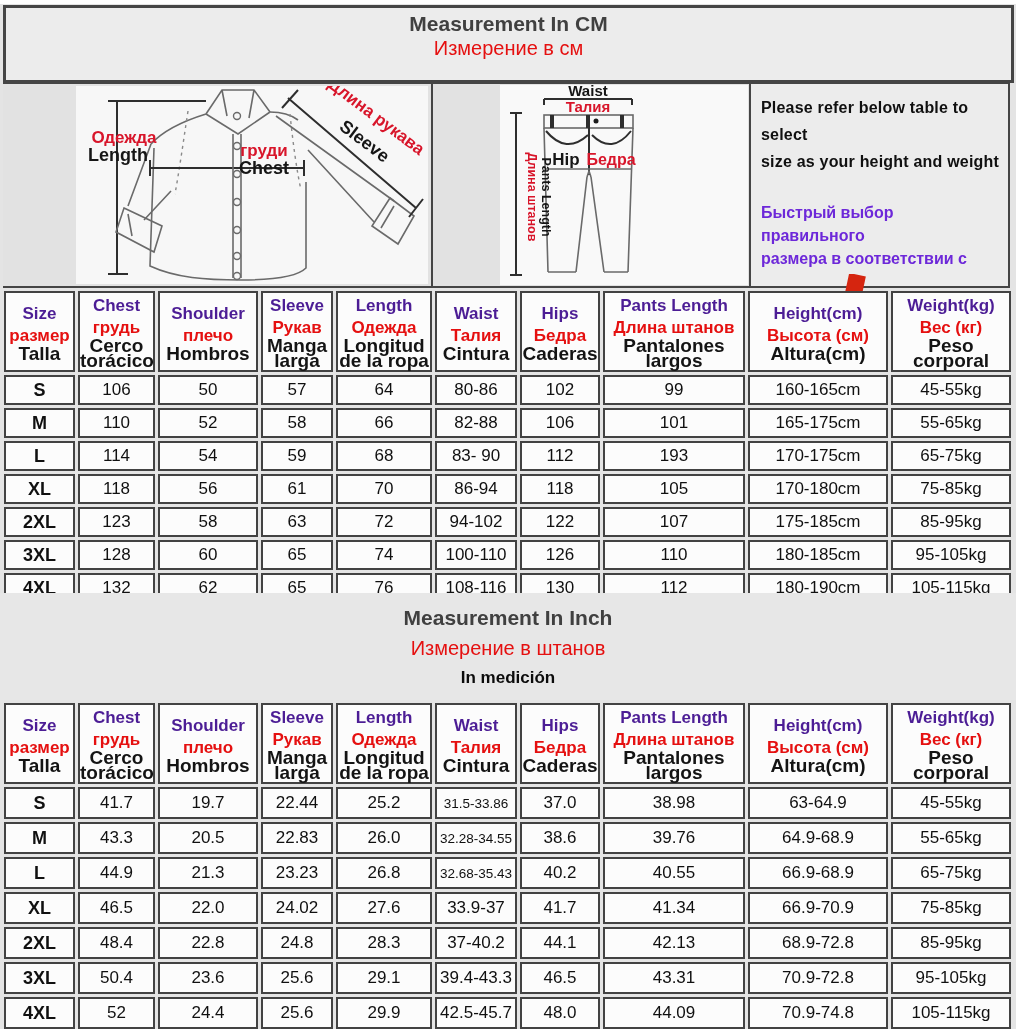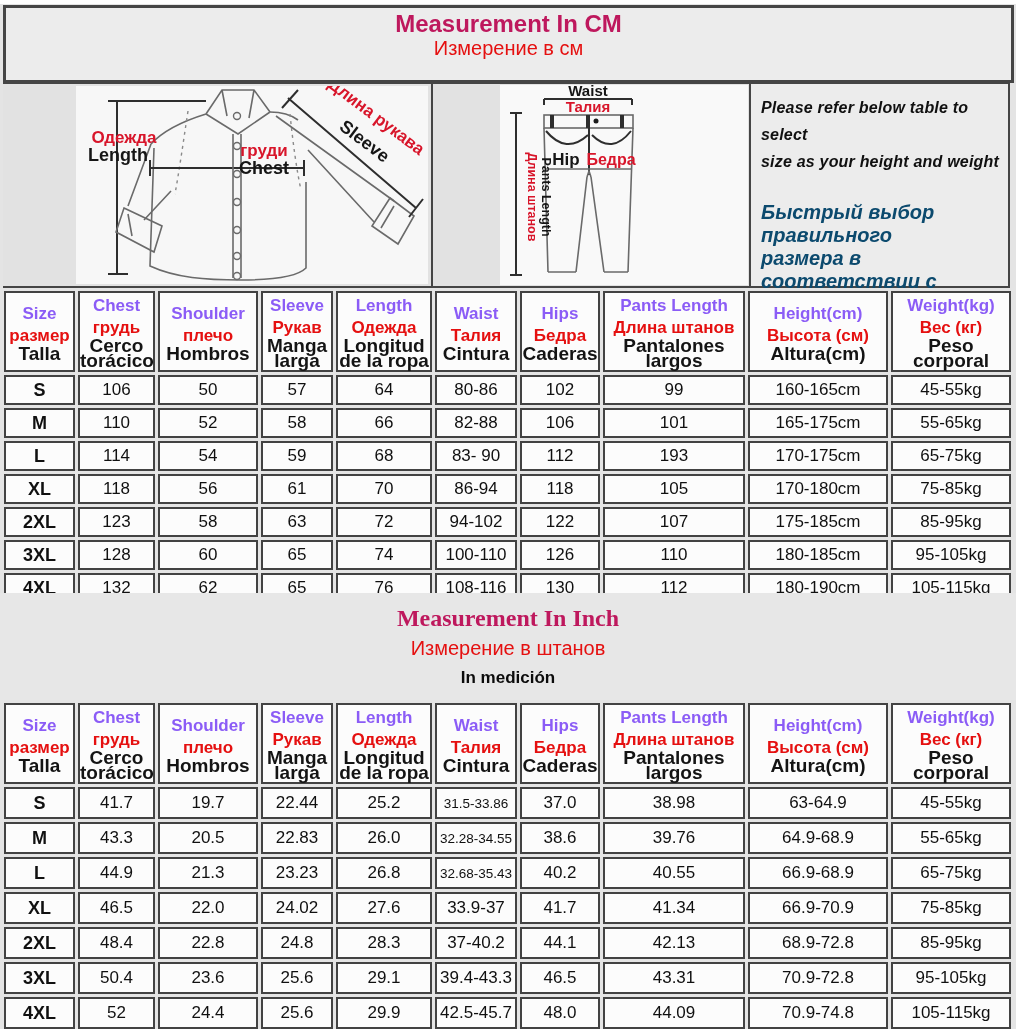--- a/index.html
+++ b/index.html
@@ -3,62 +3,62 @@
 <meta charset="utf-8">
 <style>
   html,body{margin:0;padding:0;}
   body{font-family:"Liberation Sans","DejaVu Sans",sans-serif;background:#cfcfcf;}
   .page{position:relative;width:1016px;height:1029px;background:#e4e4e4;overflow:hidden;}
   .topstrip{position:absolute;left:0;top:0;width:1016px;height:4px;background:#ffffff;}
 
   
   .title-box{position:absolute;left:3px;top:5px;width:1005px;height:72px;background:#ececec;
              border:3px solid #454545;text-align:center;}
-  .t-en{font-size:24px;font-weight:bold;color:#be185d;margin-top:3px;line-height:25px;}
+  .t-en{font-size:21px;font-weight:bold;color:#404040;margin-top:3px;line-height:25px;}
   .t-ru{font-size:20px;font-weight:normal;color:#e51010;line-height:24px;}
   .t-es{font-size:17px;font-weight:bold;color:#0c0c0c;line-height:21px;}
 
   
   .diagram-row{position:absolute;left:3px;top:82px;width:1007px;height:202px;background:#e2e2e2;
                border-top:2px solid #454545;border-bottom:2px solid #454545;display:flex;}
   .shirt-cell{position:relative;width:428px;border-right:2px solid #454545;background:#e2e2e2;}
   .shirt-bg{position:absolute;left:73px;top:2px;width:352px;height:198px;background:#f7f7f7;}
   .pants-cell{position:relative;width:316px;border-right:2px solid #454545;background:#e2e2e2;}
   .pants-bg{position:absolute;left:67px;top:1px;width:248px;height:200px;background:#f9f9f9;}
   .note-cell{position:relative;flex:1;background:#ececec;border-right:2px solid #454545;
-             padding:10px 8px 0 10px;box-sizing:border-box;font-style:italic;}
+             padding:10px 8px 0 10px;box-sizing:border-box;}
   .note-en div{font-size:16px;font-weight:bold;color:#101010;line-height:27px;letter-spacing:.2px;}
   .note-ru{margin-top:26px;}
-  .note-ru div{font-size:20px;font-weight:bold;color:#0c4a6e;line-height:23px;}
+  .note-ru div{font-size:16px;font-weight:bold;color:#6d28d9;line-height:23px;}
   .arrow-wrap{margin-top:4px;margin-left:58px;width:64px;height:60px;}
 
   svg text{font-family:"Liberation Sans","DejaVu Sans",sans-serif;}
   .svg-red{fill:#d8152a;font-weight:bold;}
   .svg-blk{fill:#161616;font-weight:bold;}
   .ln{stroke:#6a6a6a;stroke-width:1.6;fill:none;}
   .ln2{stroke:#2e2e2e;stroke-width:2;fill:none;}
   .dash{stroke:#8a8a8a;stroke-width:1.4;fill:none;stroke-dasharray:3 4;}
 
   
   .mtable{position:absolute;left:1px;width:1013px;border-collapse:separate;border-spacing:3px;table-layout:fixed;}
   .mtable th,.mtable td{background:#fcfcfc;border:2px solid #424242;box-sizing:border-box;
                         text-align:center;vertical-align:middle;padding:0;overflow:visible;}
   .cm-pos{top:288px;}
   .inch-pos{top:700px;}
   .cm-pos td{height:30px;font-size:17px;color:#101010;}
   .inch-pos td{height:32px;font-size:17px;color:#101010;}
   .mtable td.sz{font-weight:bold;font-size:18px;}
   .mtable td.small{font-size:13.5px;text-align:center;}
-  .h-en{font-size:17px;font-weight:bold;color:#8b5cf6;line-height:22px;padding-top:2px;}
+  .h-en{font-size:17px;font-weight:bold;color:#4c1d95;line-height:22px;padding-top:2px;}
   .h-ru{font-size:17px;font-weight:bold;color:#e51010;line-height:21px;}
   .h-es{font-size:19px;font-weight:bold;color:#141414;line-height:15px;padding-bottom:2px;}
 
   
   .inch-titles{position:absolute;left:0;top:593px;width:1016px;height:107px;text-align:center;background:#e7e7e7;}
-  .inch-titles .t-en{margin-top:10px;line-height:30px;font-family:Liberation Serif, serif;}
+  .inch-titles .t-en{margin-top:10px;line-height:30px;}
   .inch-titles .t-ru{line-height:30px;}
   .inch-titles .t-es{line-height:30px;}
 </style>
 </head>
 <body>
 
 <div class="page">
   <div class="topstrip"></div>
 
   <div class="title-box">

